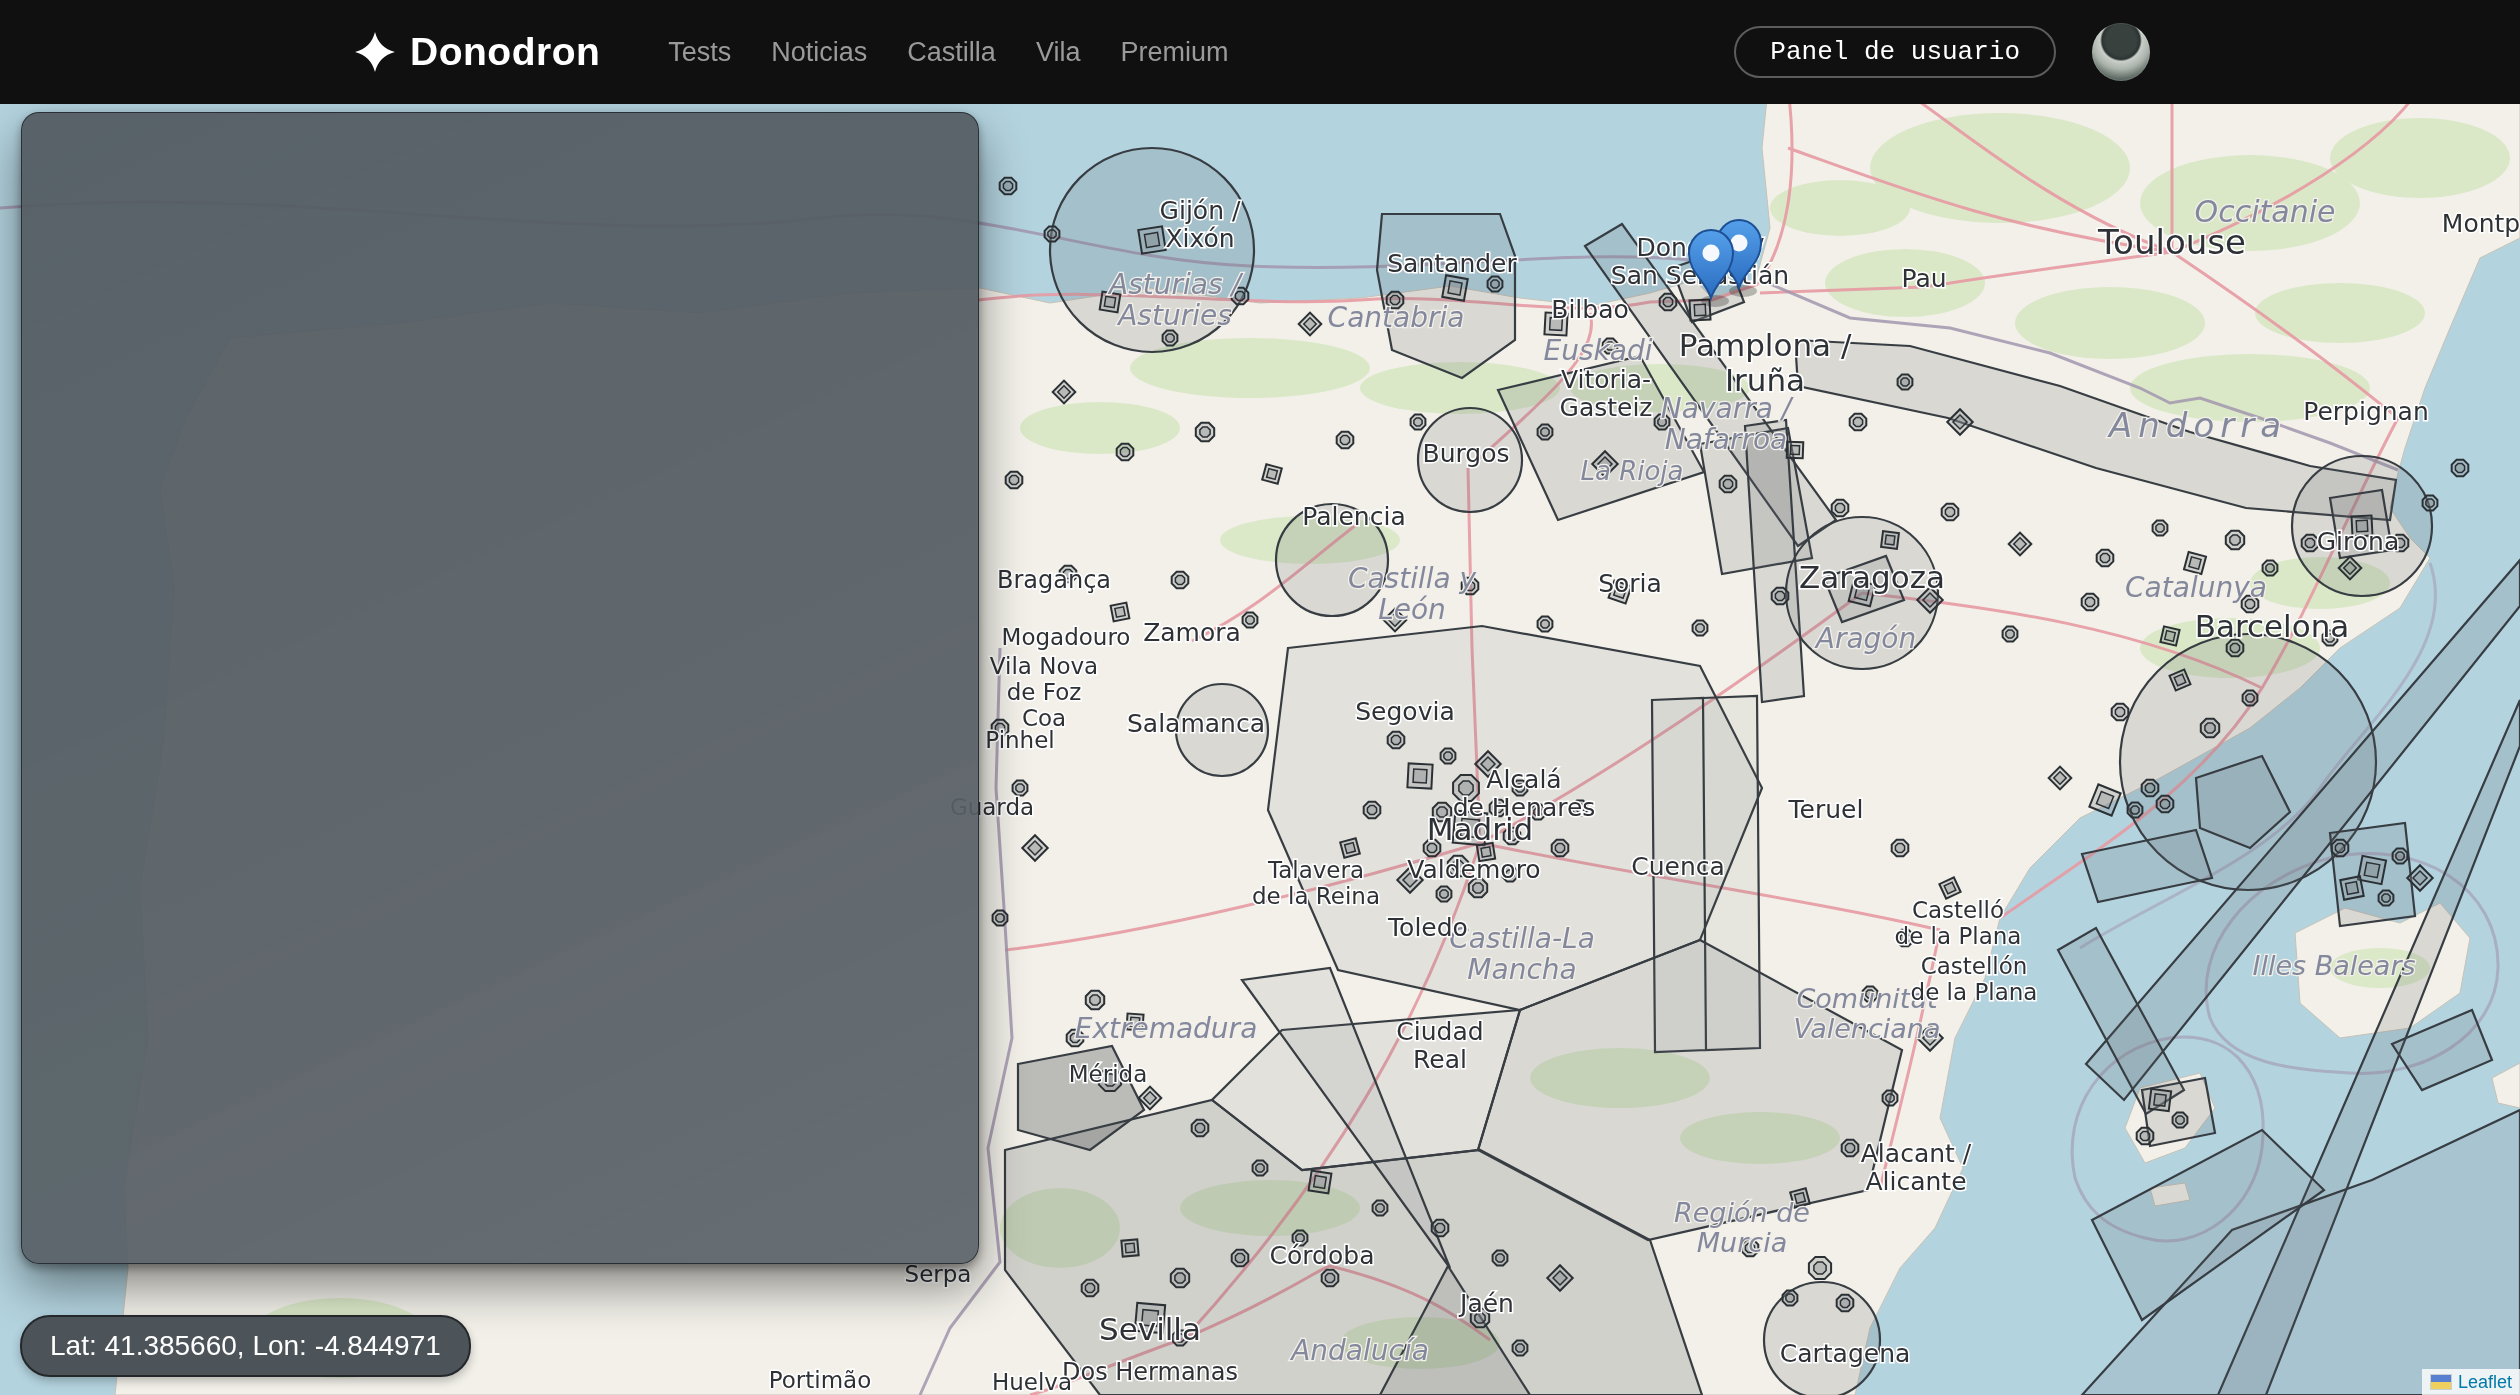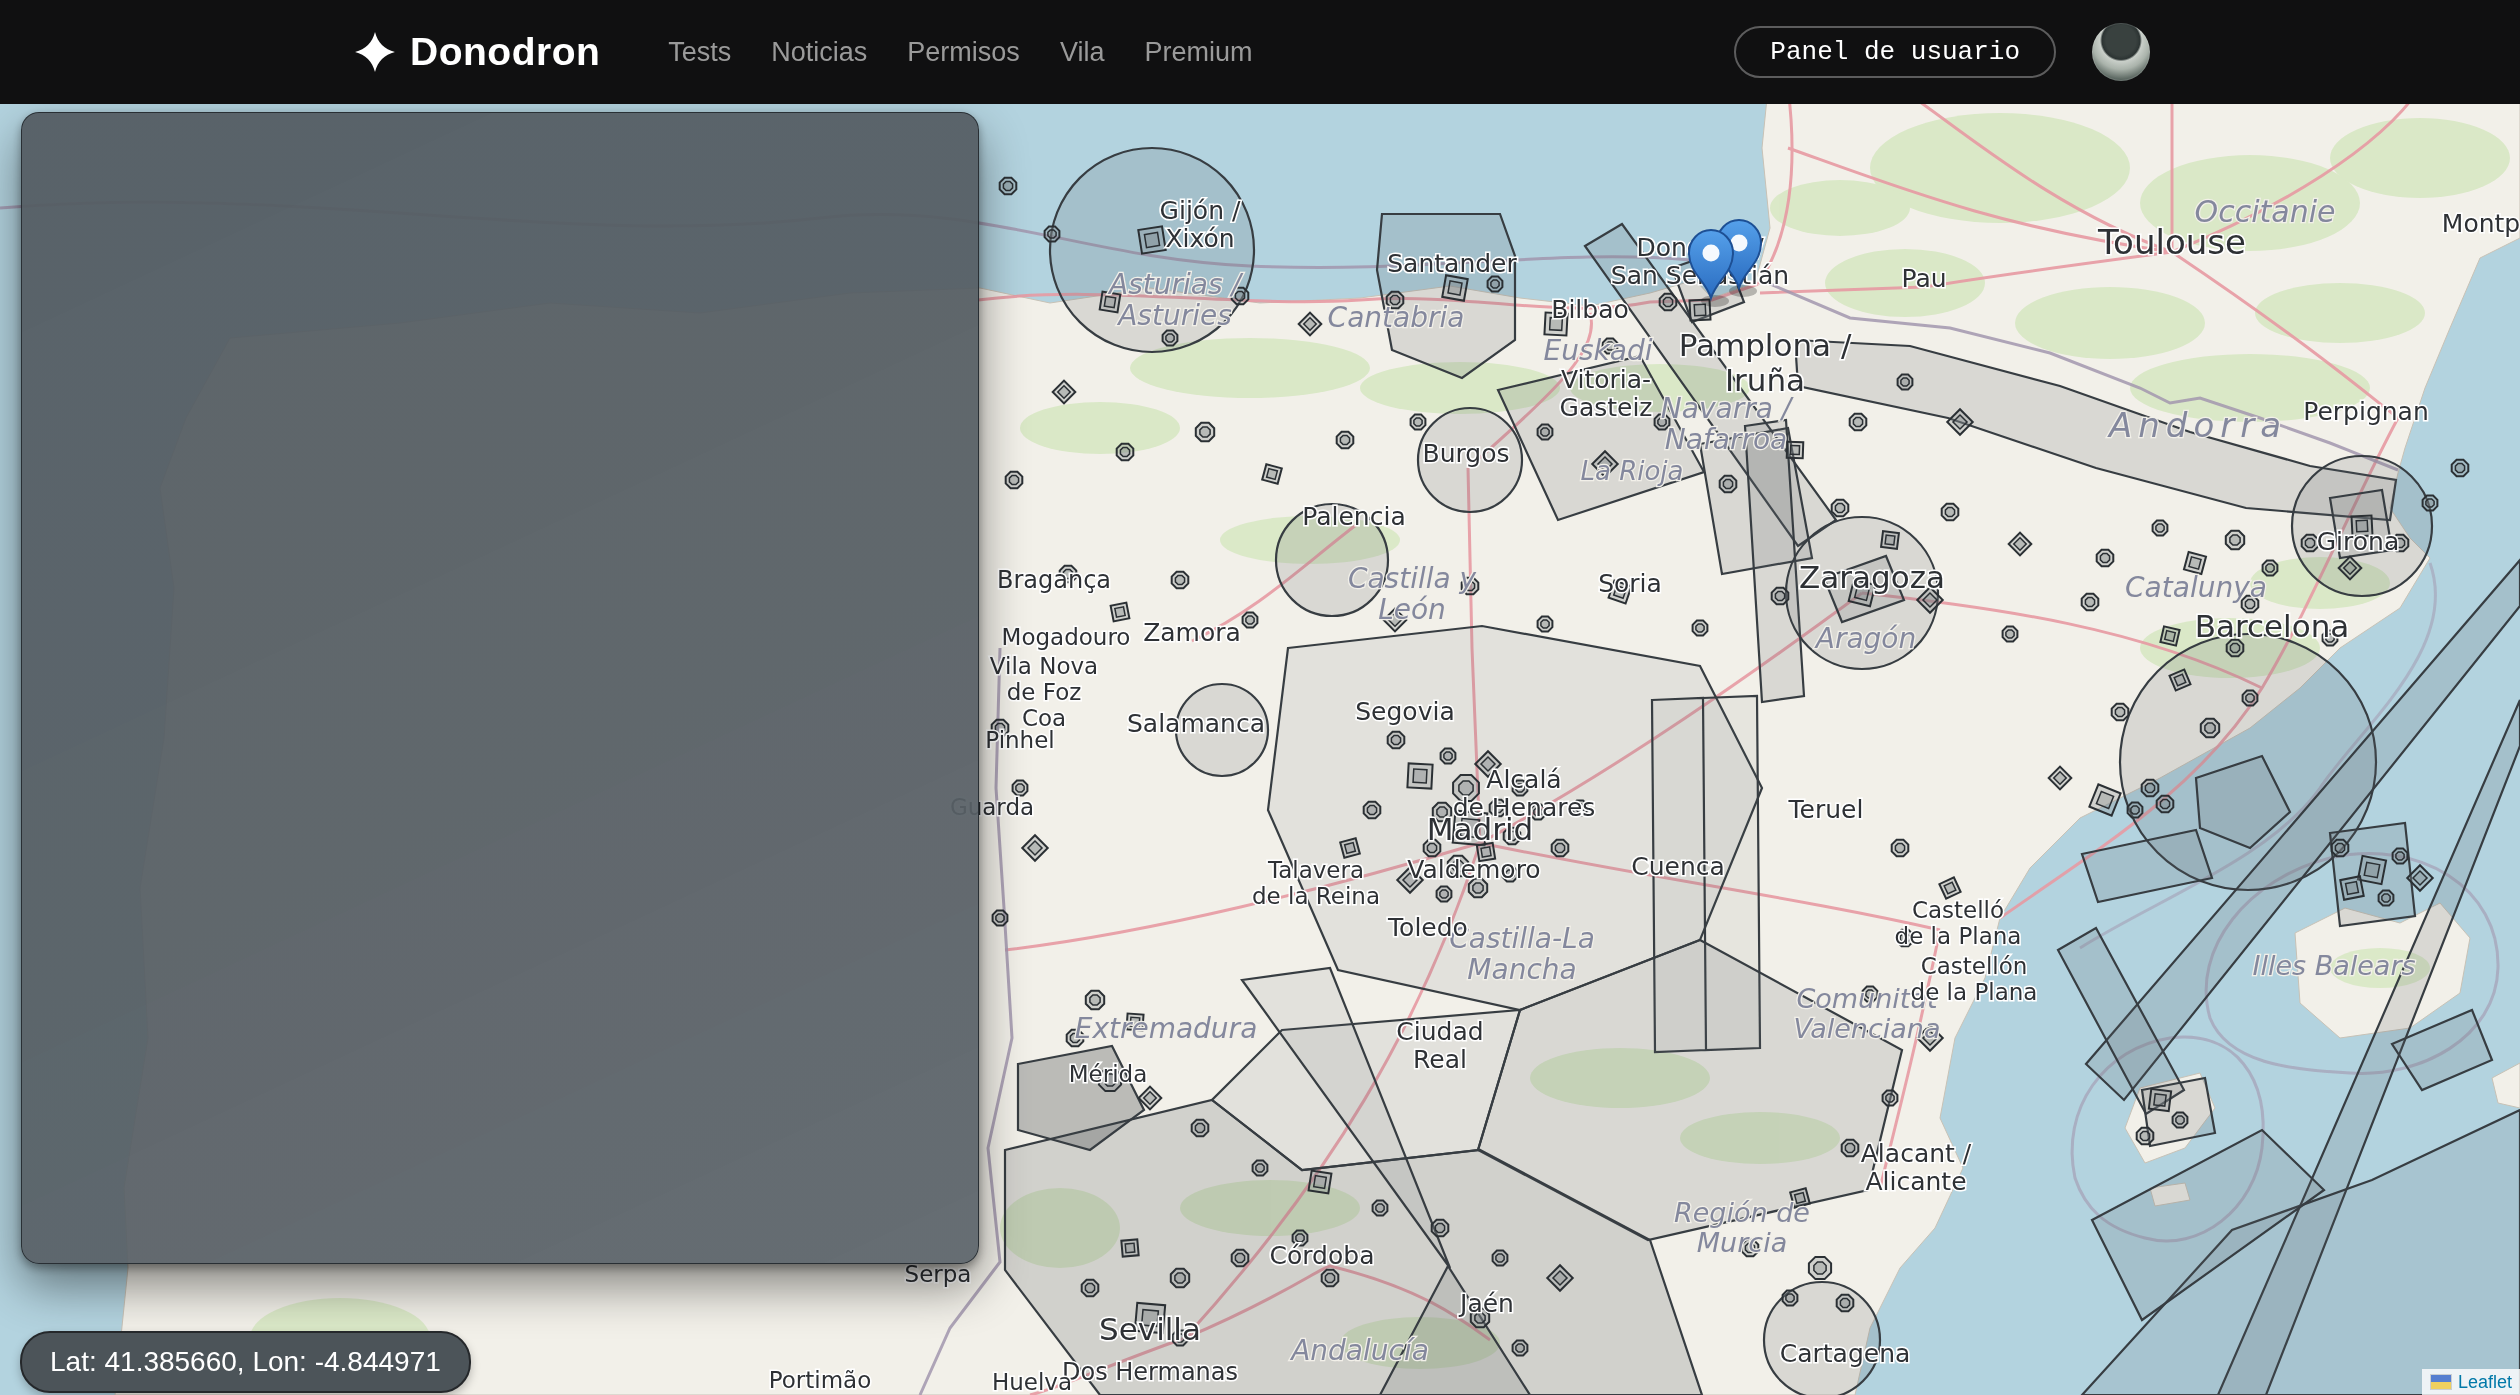--- a/index.html
+++ b/index.html
@@ -25,21 +25,21 @@
   text.city{fill:#2e3135;stroke:#ffffff;stroke-width:3.2px;paint-order:stroke;text-anchor:middle;}
   text.region{fill:#84889d;font-style:italic;stroke:#f2f0e9;stroke-width:2.6px;paint-order:stroke;text-anchor:middle;}
   
   .side-panel{position:absolute;left:21px;top:112px;width:956px;height:1150px;border-radius:18px;
     background:linear-gradient(155deg,rgba(84,92,98,.95) 0%,rgba(86,94,100,.94) 55%,rgba(90,98,104,.92) 100%);
     border:1px solid rgba(32,38,42,.85);
     box-shadow:0 22px 48px rgba(0,0,0,.45),0 4px 10px rgba(0,0,0,.35);z-index:20;}
   
   .coord-pill{position:absolute;left:20px;top:1315px;height:58px;padding:0 28px;border-radius:30px;
     background:#4c5459;border:2px solid #25282b;color:#ffffff;font-size:28px;
-    display:flex;align-items:center;z-index:30;box-shadow:0 4px 10px rgba(0,0,0,.25);margin-top:16px;}
+    display:flex;align-items:center;z-index:30;box-shadow:0 4px 10px rgba(0,0,0,.25);}
   
   .leaflet-attr{position:absolute;right:0;bottom:0;height:26px;padding:0 8px 0 8px;z-index:30;
     background:rgba(255,255,255,.8);display:flex;align-items:center;gap:6px;}
   .flag{width:20px;height:14px;display:flex;flex-direction:column;border:1px solid rgba(0,0,0,.15);}
   .flag .b{flex:1;background:#567fd0;}
   .flag .y{flex:1;background:#efd05f;}
   .leaflet-link{color:#0078a8;font-size:18px;text-decoration:none;cursor:pointer;}
 </style>
 </head>
 <body>
@@ -542,21 +542,21 @@
 <div class="navbar">
   <div class="brand">
     <svg class="brand-icon" viewBox="0 0 40 40">
       <path d="M20 1 C22.5 11 29 17.5 39 20 C29 22.5 22.5 29 20 39 C17.5 29 11 22.5 1 20 C11 17.5 17.5 11 20 1 Z" fill="#ffffff"></path>
     </svg>
     <span class="brand-name">Donodron</span>
   </div>
   <nav class="nav-links" id="nav-links">
       <a class="nav-link">Tests</a>
       <a class="nav-link">Noticias</a>
-      <a class="nav-link">Permisos</a>
+      <a class="nav-link">Castilla</a>
       <a class="nav-link">Vila</a>
       <a class="nav-link">Premium</a>
     </nav>
   <div class="nav-right">
     <button class="panel-btn">Panel de usuario</button>
     <div class="avatar"></div>
   </div>
 </div>
 
 </body></html>

